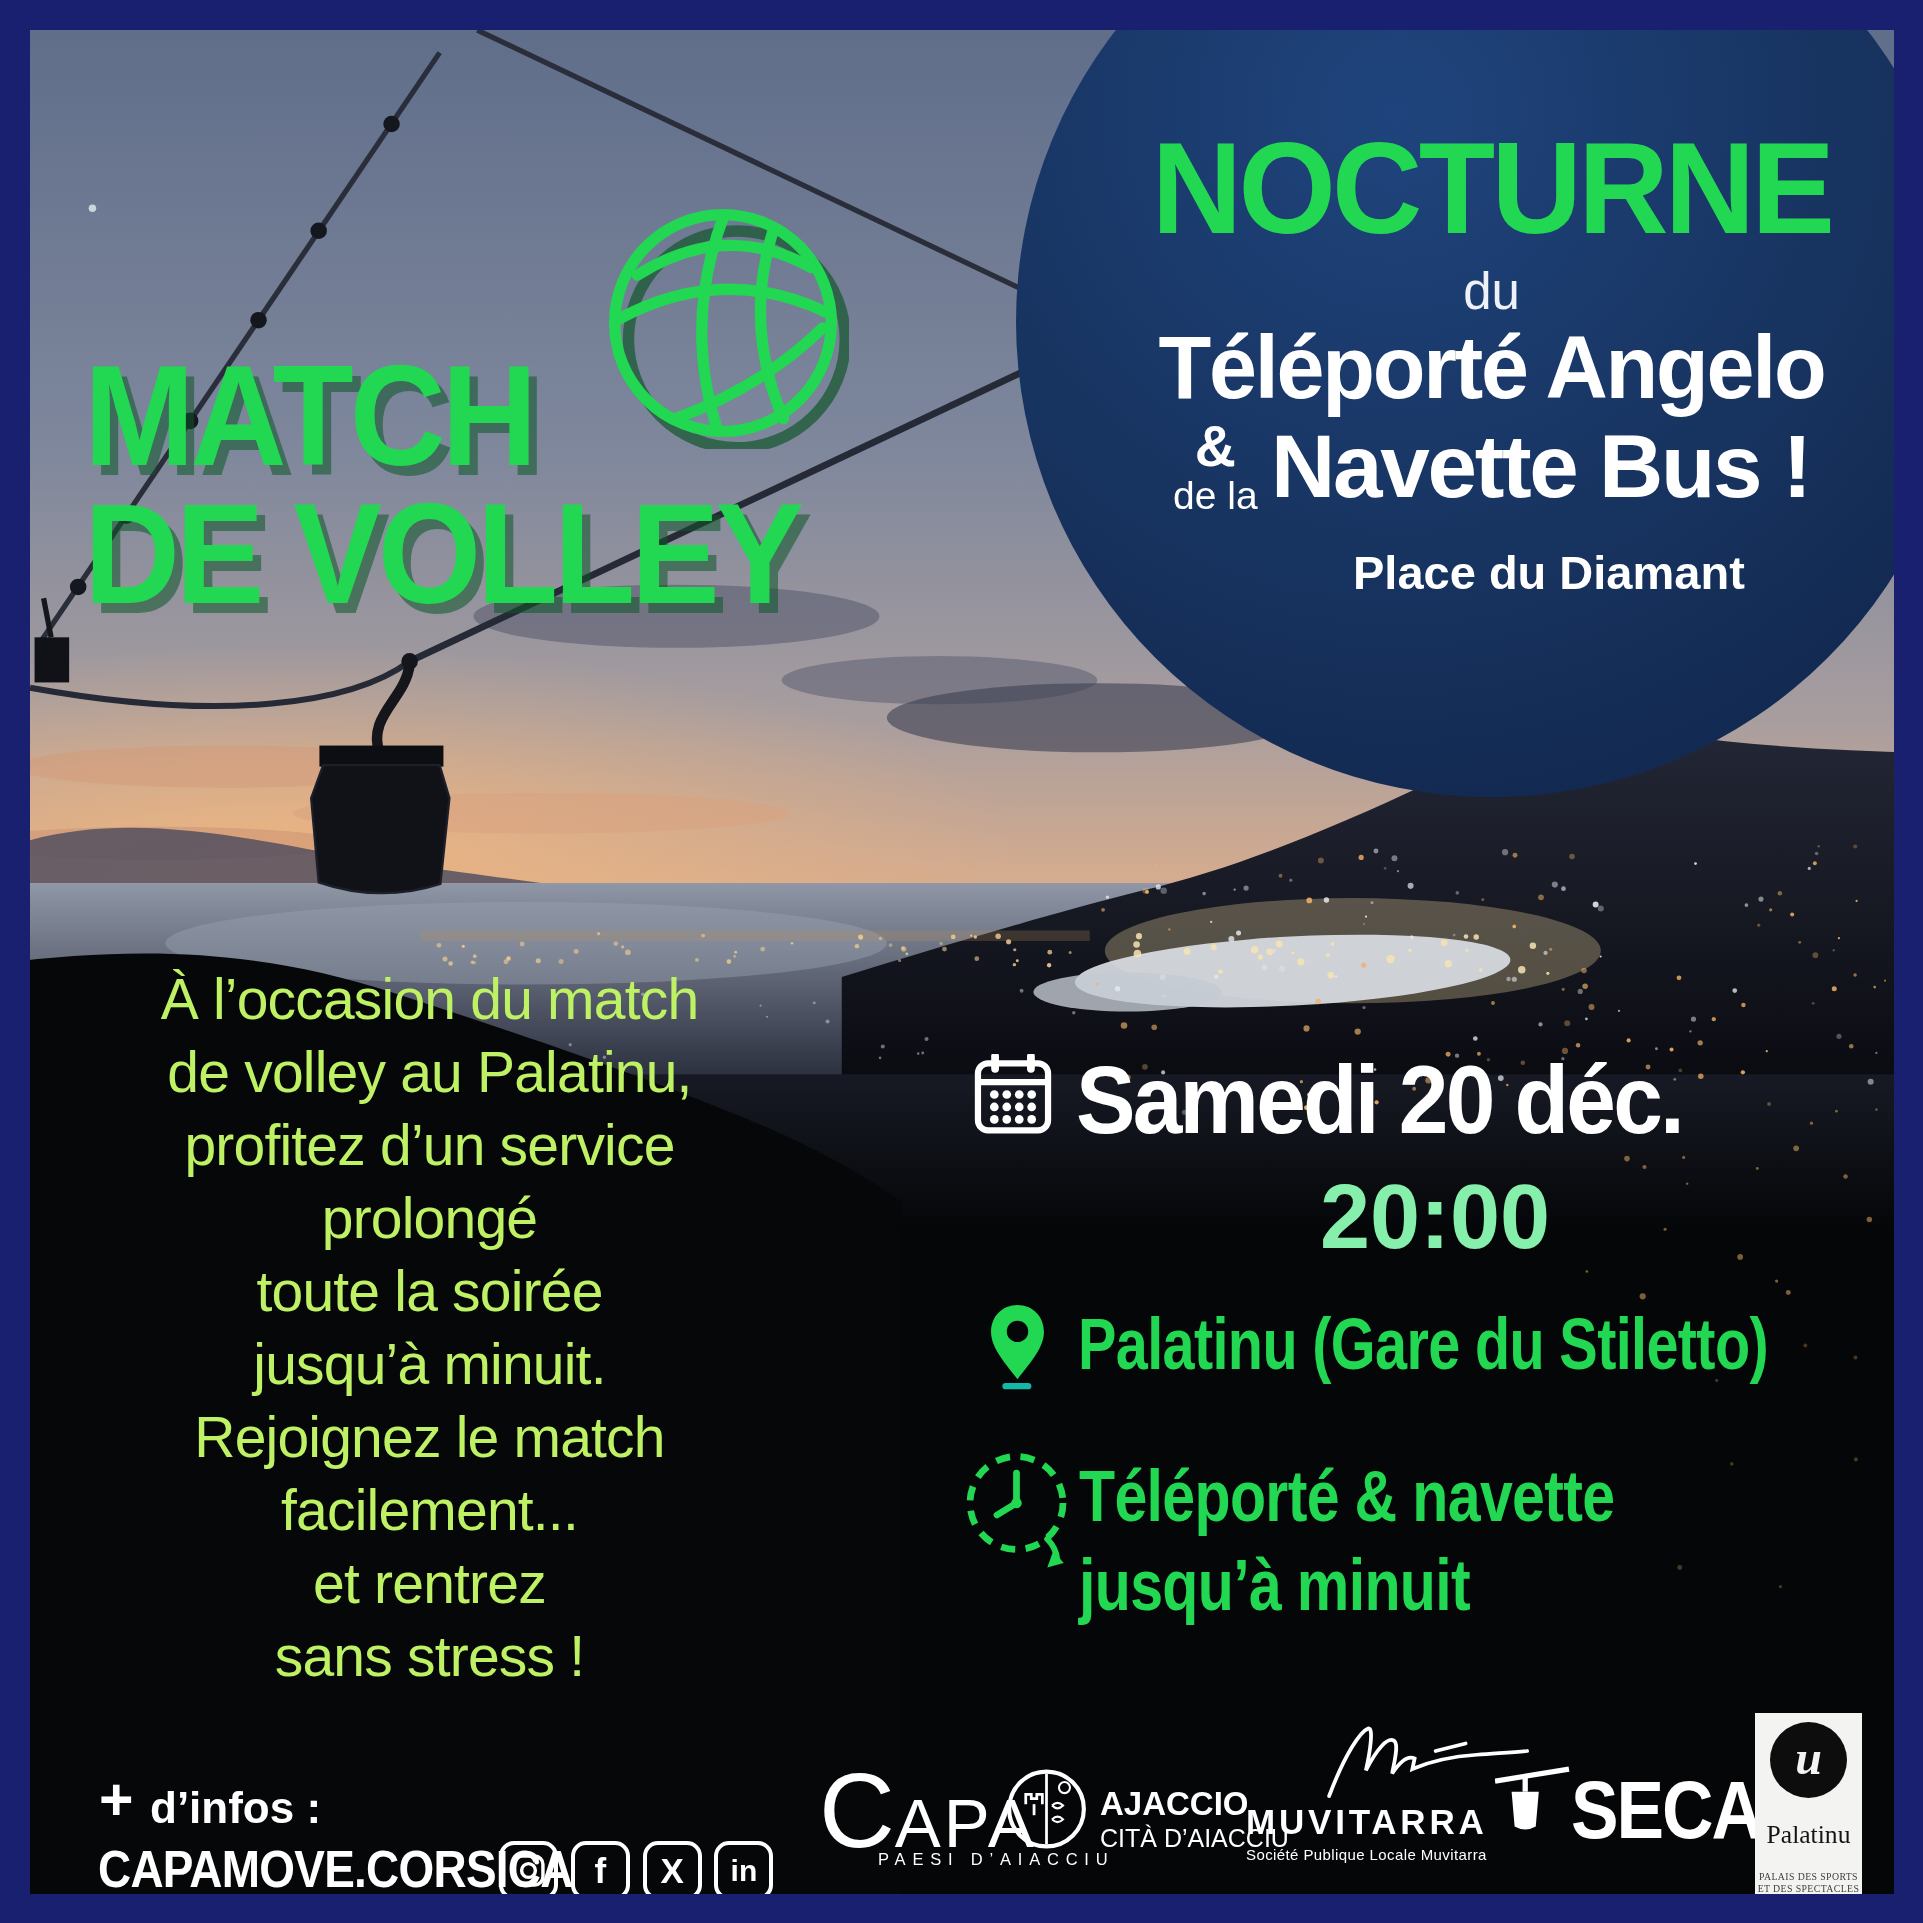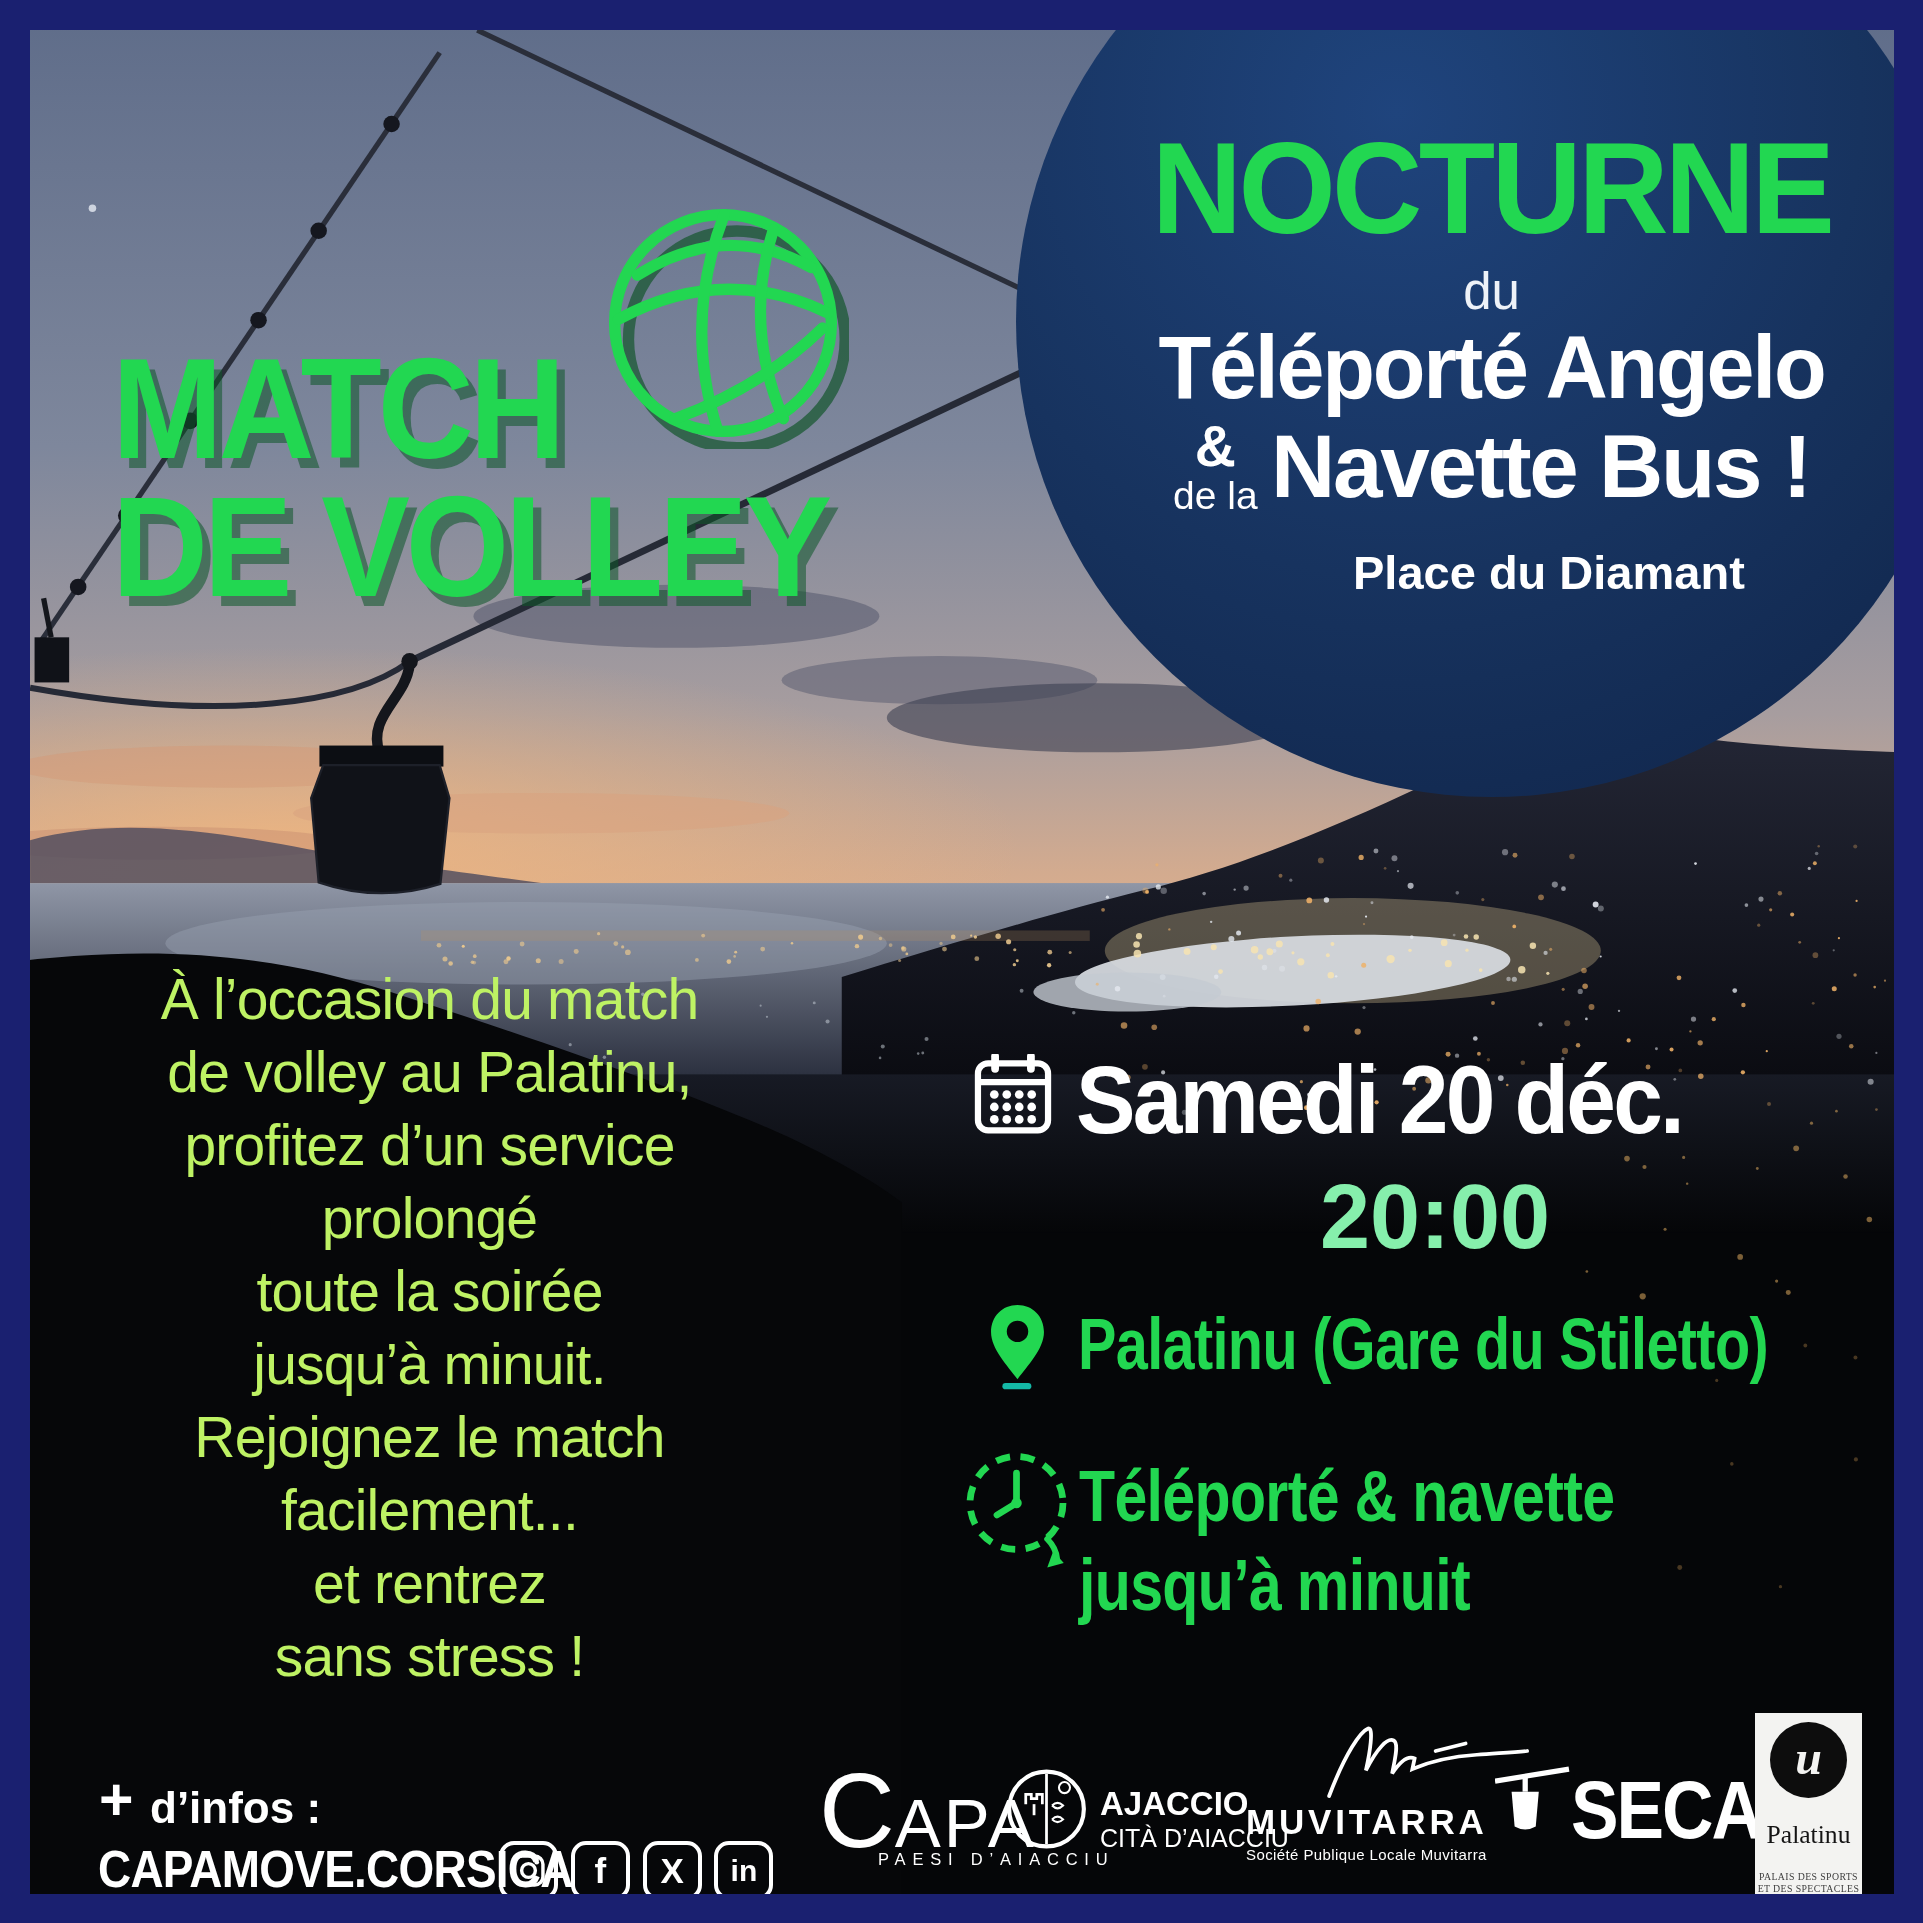--- a/index.html
+++ b/index.html
@@ -21,21 +21,21 @@
   .n-du{top:262px;font-size:51px;font-weight:400;color:#eef2f8;}
   .n-line1{top:316px;font-size:89px;font-weight:bold;letter-spacing:-2.3px;transform:scaleX(.97);}
   .n-row2{top:415px;display:flex;justify-content:center;align-items:center;gap:13.5px;z-index:3;}
   .amp-col{text-align:center;line-height:1;}
   .amp{font-size:57px;font-weight:bold;display:block;}
   .dela{font-size:39px;font-weight:400;display:block;margin-top:1.5px;}
   .n-line2{font-size:89px;font-weight:bold;letter-spacing:-2.3px;}
   .n-stops{position:absolute;left:1353px;top:543px;font-size:47px;font-weight:bold;line-height:60px;color:#fff;text-align:left;z-index:3;}
   
   :root{--green:#22d751;}
-  .title{position:absolute;left:84px;top:340px;z-index:3;margin-left:28px;}
+  .title{position:absolute;left:84px;top:347px;z-index:3;}
   .title-line{
     font-size:143px;line-height:138px;font-weight:bold;letter-spacing:-4.5px;color:var(--green);
     transform:scaleX(.93);transform-origin:left top;white-space:nowrap;
     text-shadow:9px 9.8px 0 rgba(12,85,40,.55);
   }
   .ball{position:absolute;left:597px;top:197px;width:252px;height:252px;z-index:3;}
   
   .intro{position:absolute;left:81px;top:963px;width:697px;text-align:center;z-index:3;
          font-size:57px;line-height:73px;letter-spacing:-0.8px;color:#bef264;font-weight:400;}
   

